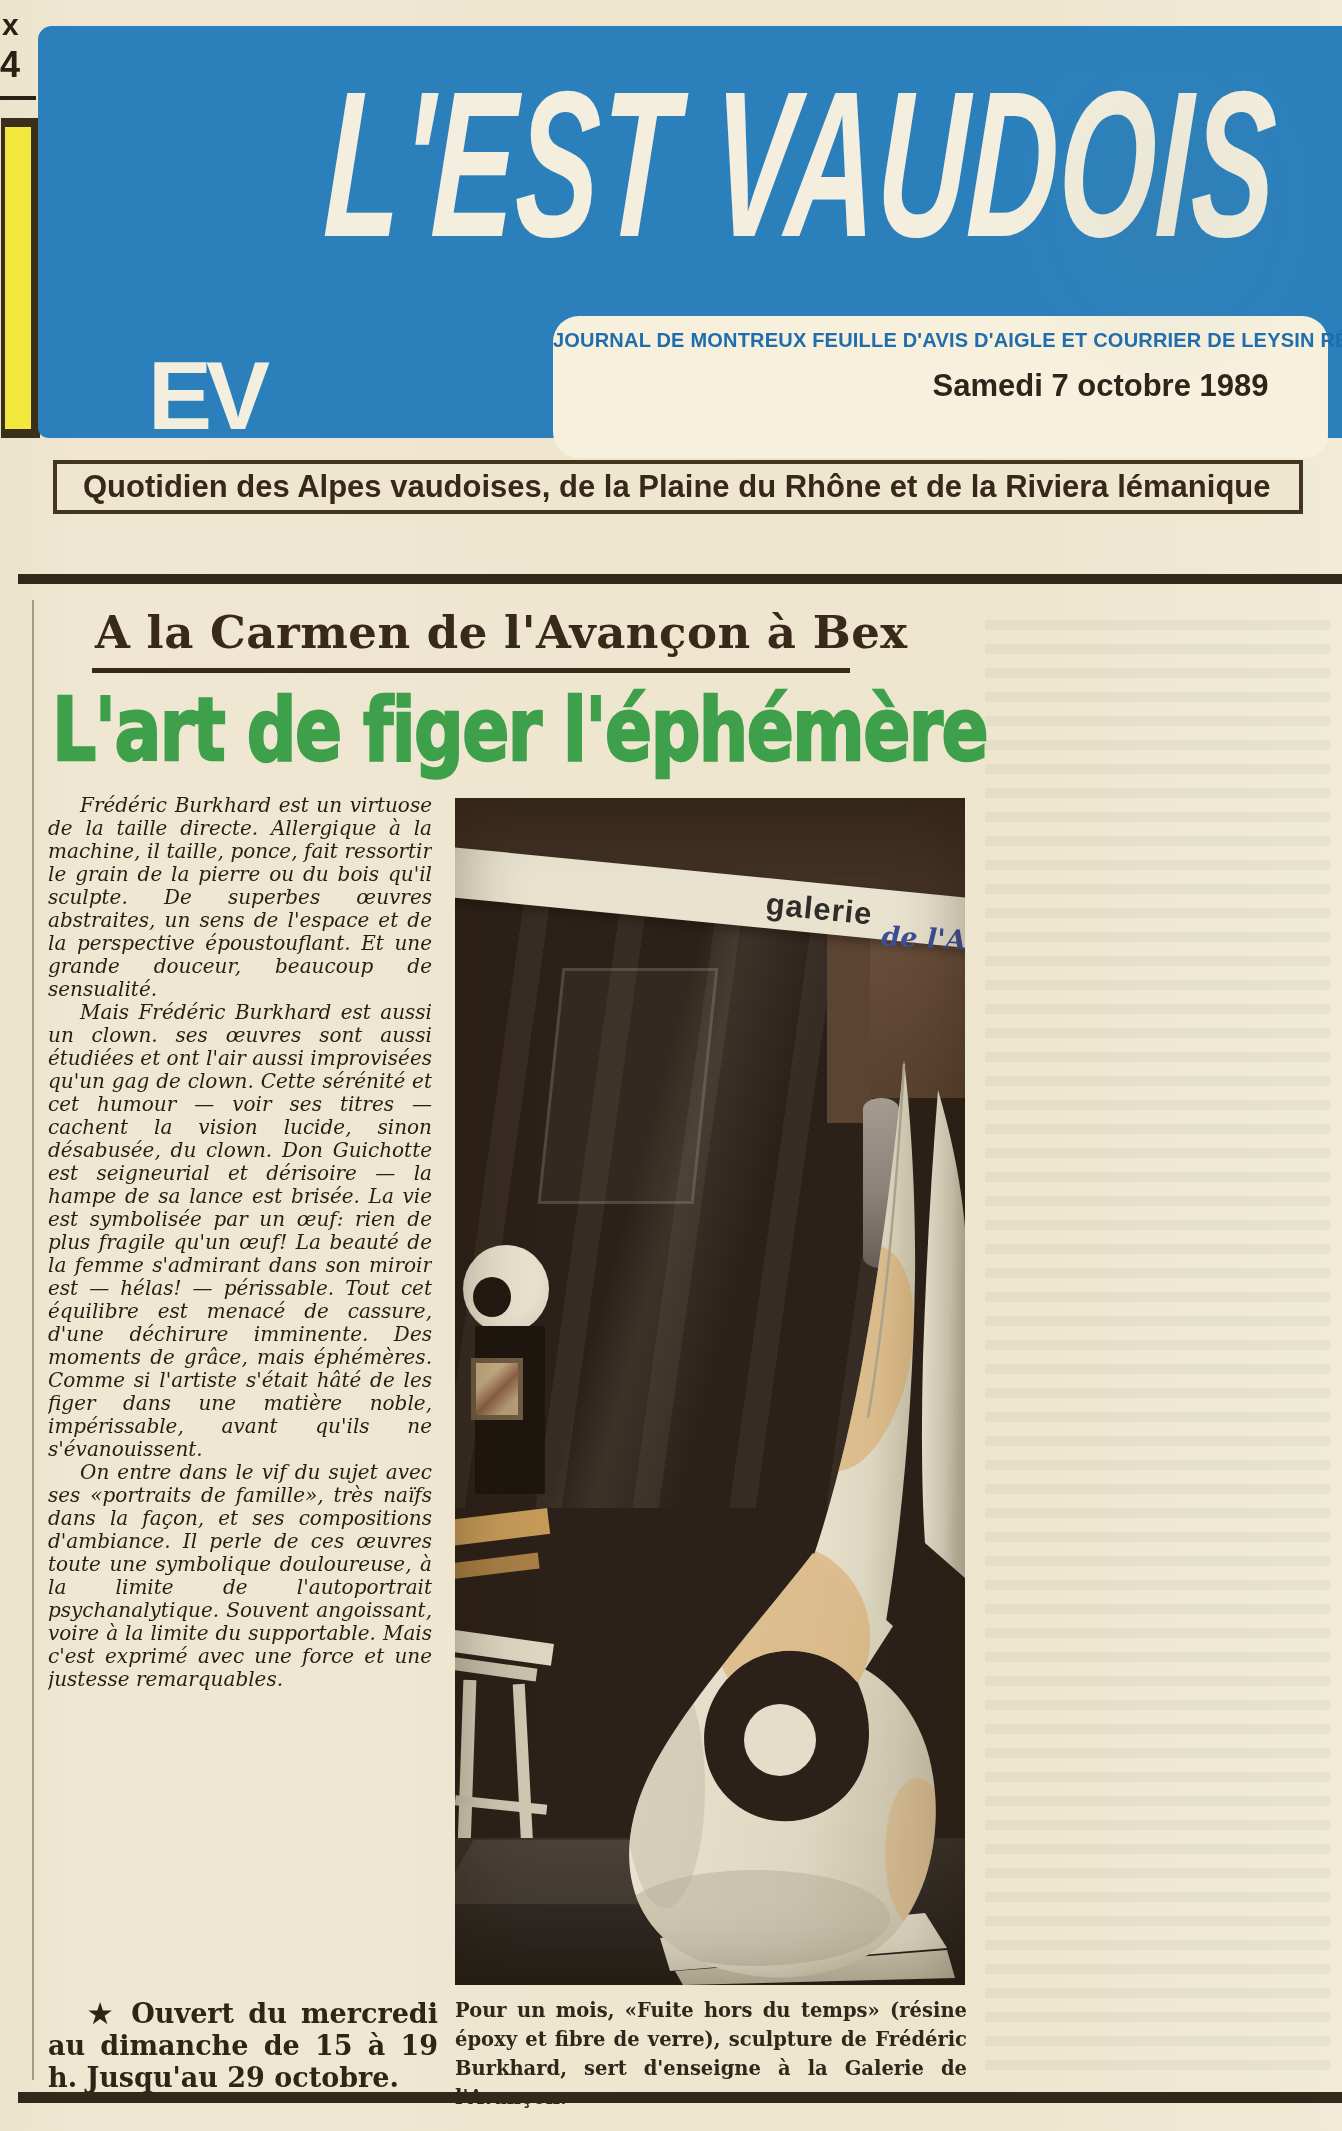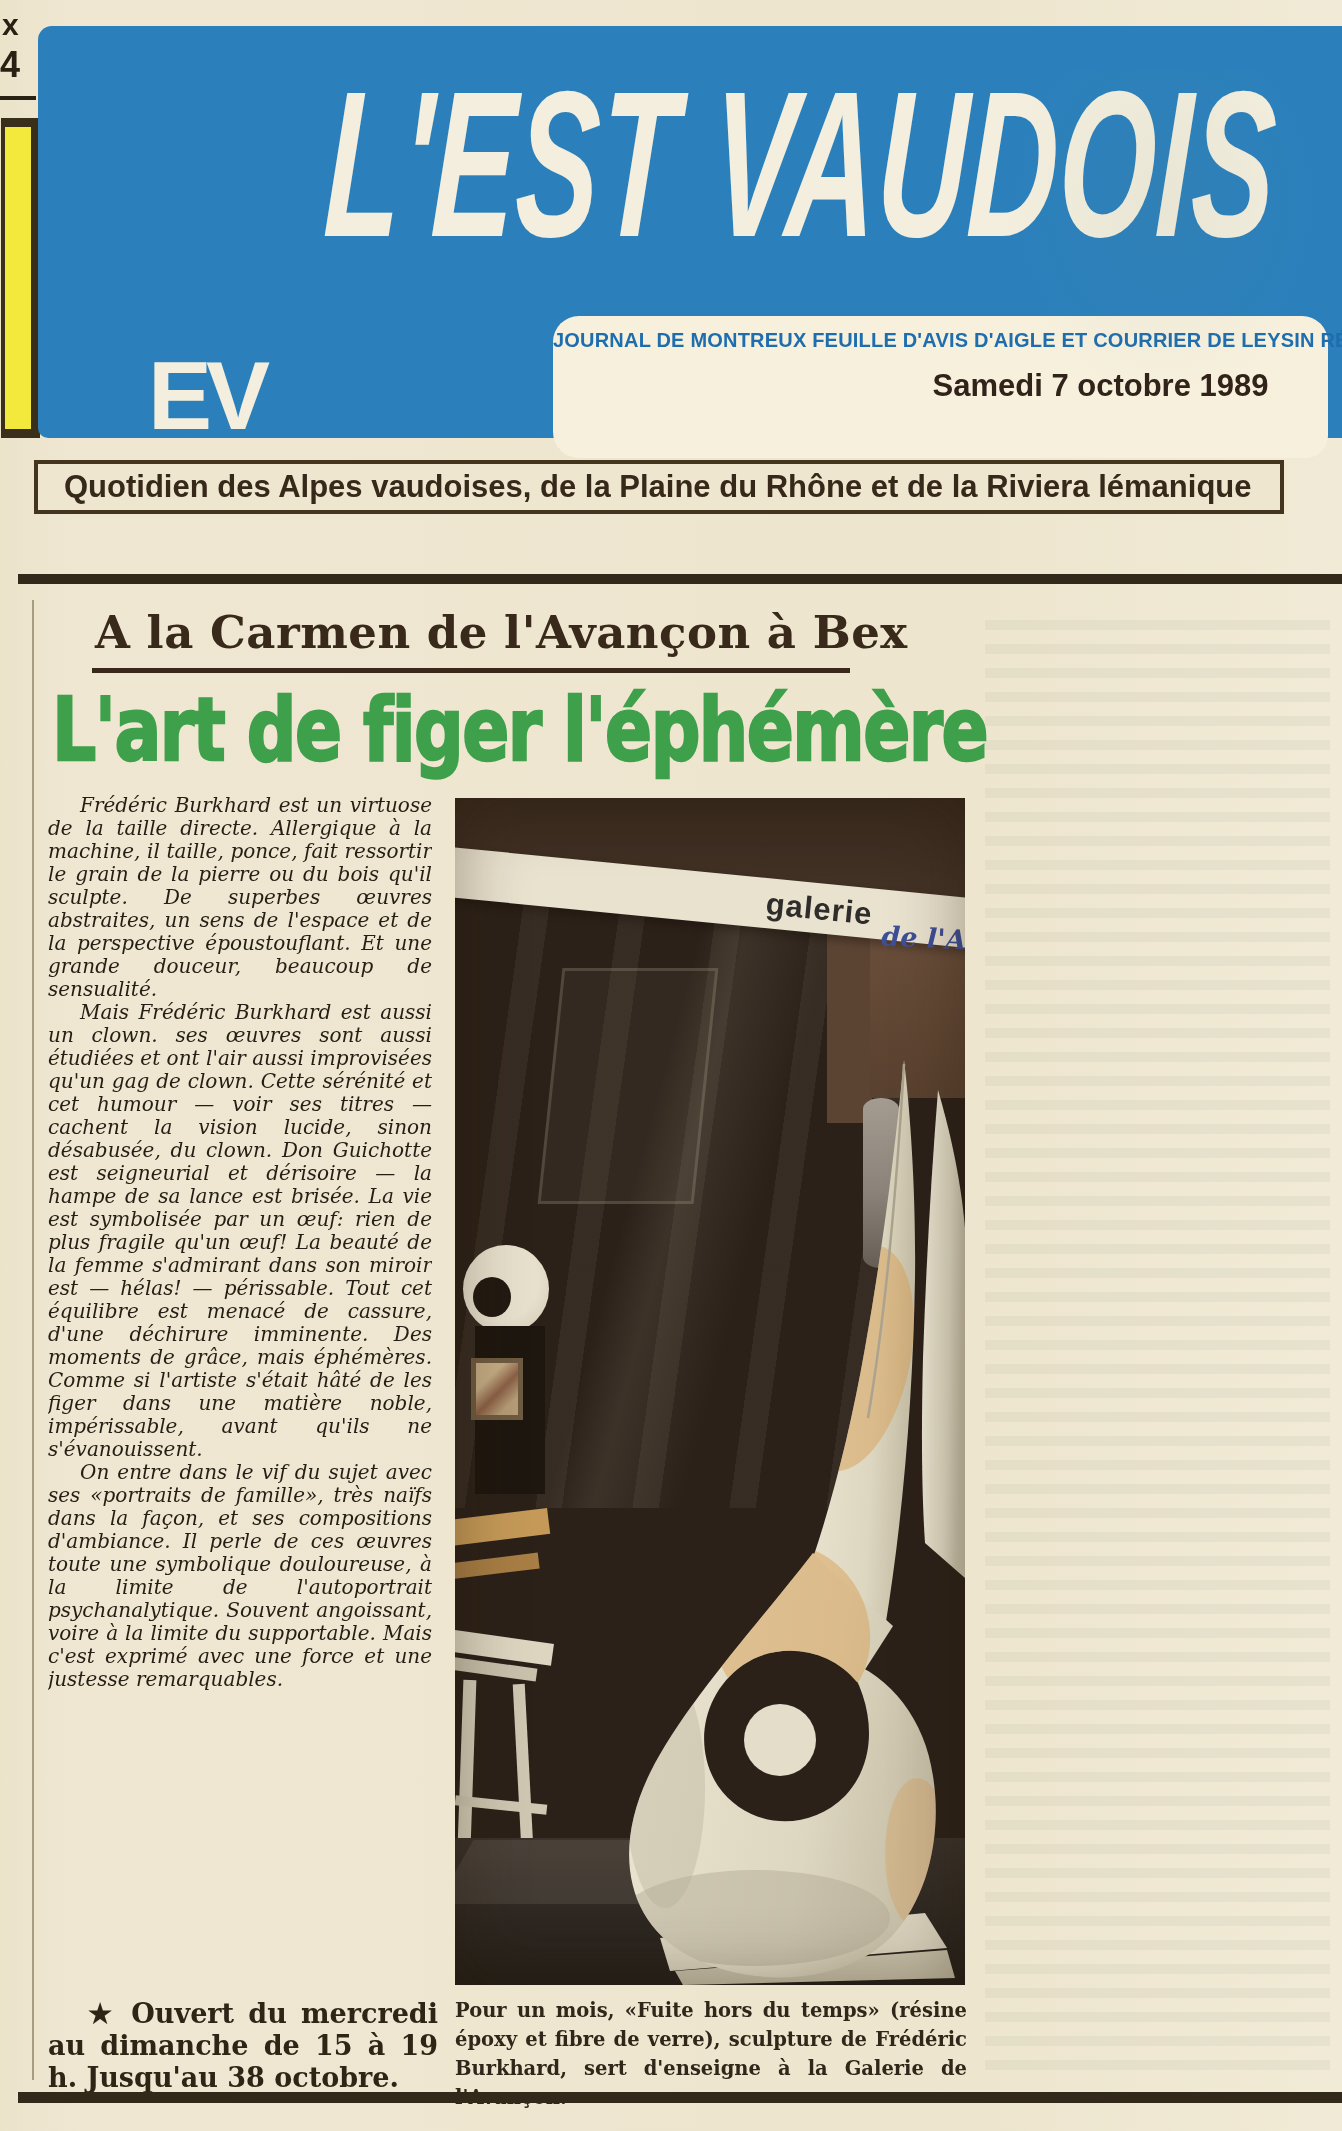--- a/index.html
+++ b/index.html
@@ -33,21 +33,21 @@
   .masthead-box{position:absolute;left:515px;top:290px;width:775px;height:142px;
     background:#f6f0dd;border-radius:26px 26px 22px 26px;}
   .journal-line{margin-top:13px;text-align:center;
     font-family:"Liberation Sans",sans-serif;font-weight:bold;
     font-size:20px;color:#1e6dae;letter-spacing:0.2px;white-space:nowrap;}
   .issue-date{margin-top:16px;padding-left:320px;text-align:center;
     font-family:"Liberation Sans",sans-serif;font-weight:bold;
     font-size:31px;color:#32231a;}
 
   
-  .tagline-box{position:absolute;left:34px;top:460px;width:1250px;height:54px;
+  .tagline-box{position:absolute;left:53px;top:460px;width:1250px;height:54px;
     border:4px solid #44351f;background:#eee6cf;box-sizing:border-box;
     display:flex;align-items:center;padding-left:26px;
     font-family:"Liberation Sans",sans-serif;font-weight:bold;
     font-size:31px;color:#37291a;}
 
   
   .rule{position:absolute;background:#33291a;}
   .top-rule{left:18px;top:574px;width:1324px;height:10px;}
   .bottom-rule{left:18px;top:2092px;width:1324px;height:11px;}
   .col-rule{position:absolute;left:32px;top:600px;width:2px;height:1480px;background:rgba(82,66,44,0.45);}
@@ -152,21 +152,21 @@
     <div class="kicker-underline"></div>
     <div class="headline">L'art de figer l'éphémère</div>
 
     <div class="body-col">
       <p>Frédéric Burkhard est un virtuose de la taille directe. Allergique à la machine, il taille, ponce, fait ressortir le grain de la pierre ou du bois qu'il sculpte. De superbes œuvres abstraites, un sens de l'espace et de la perspective époustouflant. Et une grande douceur, beaucoup de sensualité.</p>
       <p>Mais Frédéric Burkhard est aussi un clown. ses œuvres sont aussi étudiées et ont l'air aussi improvisées qu'un gag de clown. Cette sérénité et cet humour — voir ses titres — cachent la vision lucide, sinon désabusée, du clown. Don Guichotte est seigneurial et dérisoire — la hampe de sa lance est brisée. La vie est symbolisée par un œuf: rien de plus fragile qu'un œuf! La beauté de la femme s'admirant dans son miroir est — hélas! — périssable. Tout cet équilibre est menacé de cassure, d'une déchirure imminente. Des moments de grâce, mais éphémères. Comme si l'artiste s'était hâté de les figer dans une matière noble, impérissable, avant qu'ils ne s'évanouissent.</p>
       <p>On entre dans le vif du sujet avec ses «portraits de famille», très naïfs dans la façon, et ses compositions d'ambiance. Il perle de ces œuvres toute une symbolique douloureuse, à la limite de l'autoportrait psychanalytique. Souvent angoissant, voire à la limite du supportable. Mais c'est exprimé avec une force et une justesse remarquables.</p>
 
     </div>
 
-    <div class="note">★ Ouvert du mercredi au dimanche de 15 à 19 h. Jusqu'au 38 octobre.</div>
+    <div class="note">★ Ouvert du mercredi au dimanche de 15 à 19 h. Jusqu'au 29 octobre.</div>
 
     <figure class="photo">
       <div class="win-sheen"></div>
       <div class="win-frame-reflection"></div>
       <div class="wall-post"></div>
       <div class="wall-right"></div>
       <div class="cylinder"></div>
       <div class="ring-sculpture">
         <div class="ring-hole"></div>
       </div>

